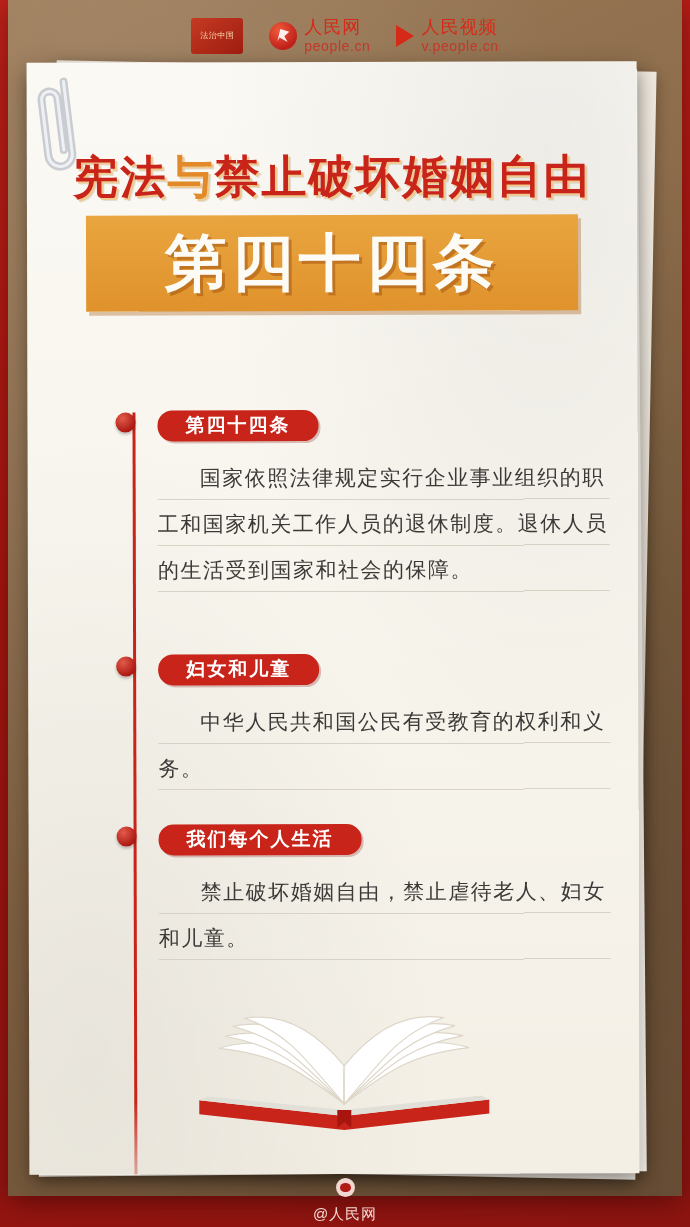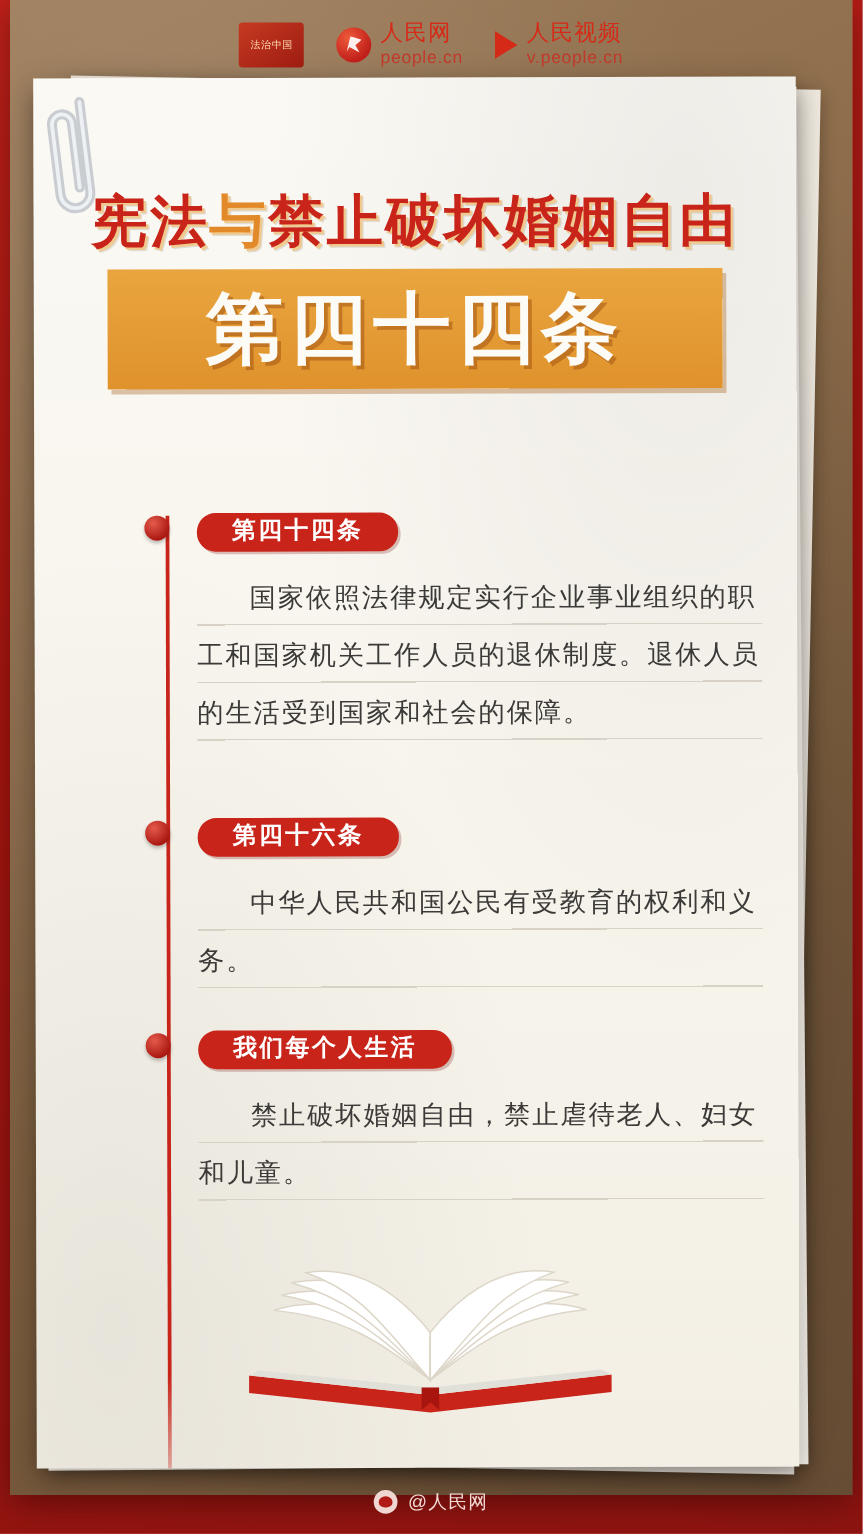--- a/index.html
+++ b/index.html
@@ -243,20 +243,21 @@
     left: 0; bottom: 0;
     width: 690px; height: 52px;
     display: flex;
     align-items: center;
     justify-content: center;
     gap: 8px;
     color: #f3d9d4;
     font-size: 15px;
     letter-spacing: 1px;
     z-index: 30;
+    flex-direction: column;
   }
   .weibo-icon {
     width: 19px; height: 19px; border-radius: 50%;
     background: #f1d7d2;
     display: inline-block;
     position: relative;
   }
   .weibo-icon:after {
     content: "";
     position: absolute; left: 4px; top: 5px;
@@ -310,21 +311,21 @@
   <div class="timeline-line"></div>
 
   <div class="section" style="top:348px;">
     <span class="dot"></span>
     <span class="tag">第四十四条</span>
     <div class="body-text">国家依照法律规定实行企业事业组织的职工和国家机关工作人员的退休制度。退休人员的生活受到国家和社会的保障。</div>
   </div>
 
   <div class="section" style="top:592px;">
     <span class="dot"></span>
-    <span class="tag">第四十六条</span>
+    <span class="tag">妇女和儿童</span>
     <div class="body-text">中华人民共和国公民有受教育的权利和义务。</div>
   </div>
 
   <div class="section" style="top:762px;">
     <span class="dot"></span>
     <span class="tag">我们每个人生活</span>
     <div class="body-text">禁止破坏婚姻自由，禁止虐待老人、妇女和儿童。</div>
   </div>
 
   <svg class="book" viewBox="0 0 330 140">

